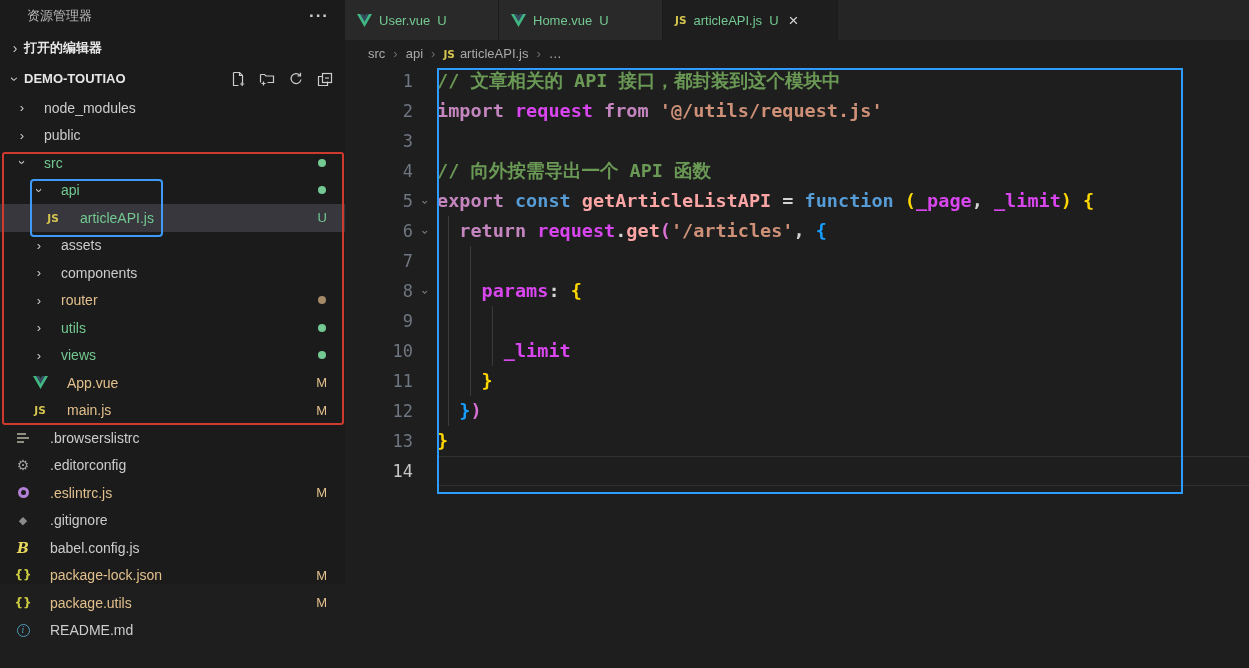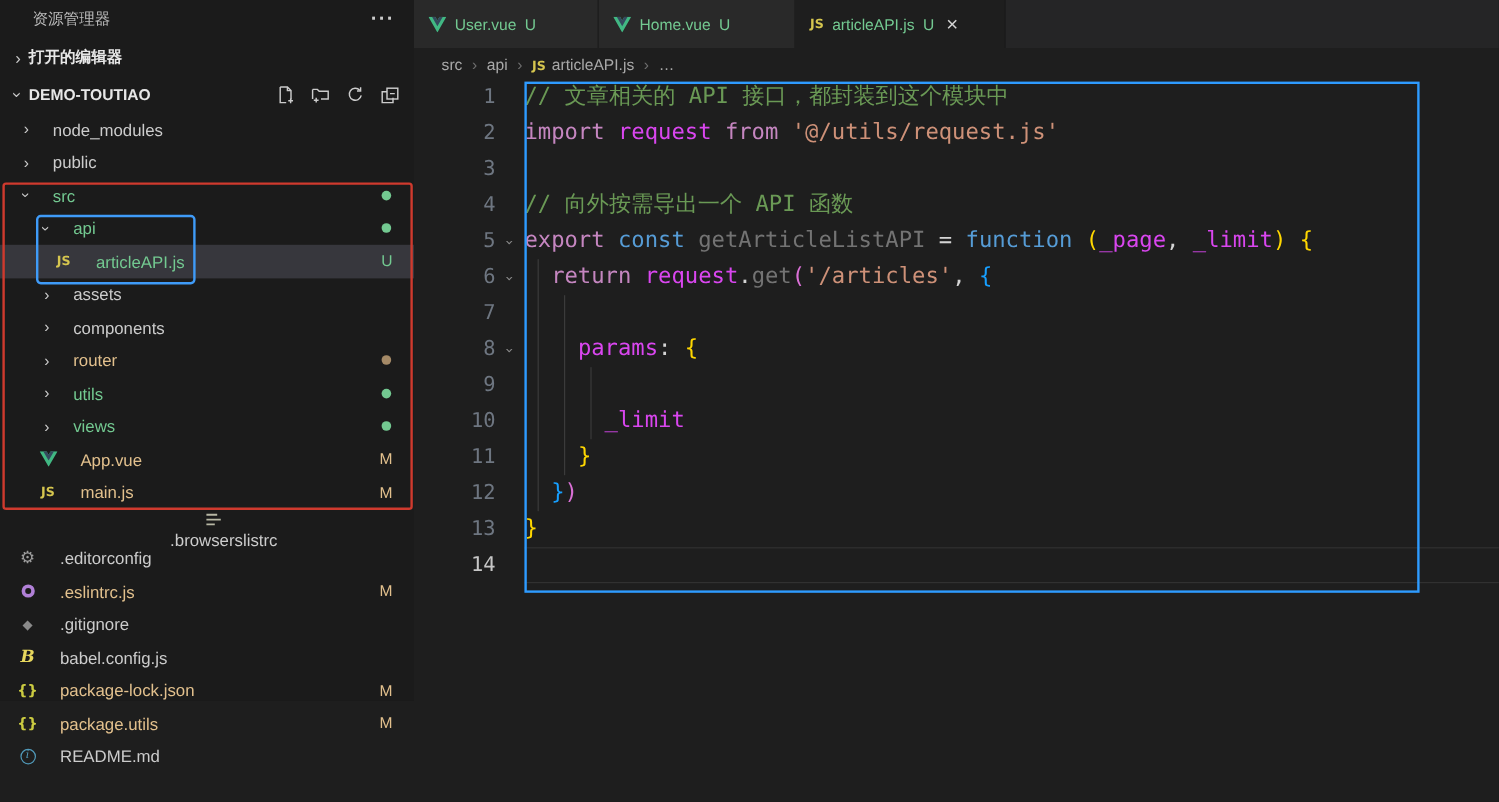--- a/index.html
+++ b/index.html
@@ -64,24 +64,24 @@
   .breadcrumb .bsep { color:#6e6e6e; font-size:13px; }
   .breadcrumb .bitem { display:flex; align-items:center; gap:5px; cursor:pointer; }
 
   .editor { position:relative; height:602px; font-family:"DejaVu Sans Mono",monospace; }
   .cline { height:30px; display:flex; position:relative; z-index:2; }
   .lnum { width:68px; flex:0 0 68px; text-align:right; color:#6e7681; font-size:17px;
           line-height:30px; }
   .lnum.active { color:#c6c6c6; }
   .foldz { width:24px; flex:0 0 24px; text-align:center; line-height:30px; }
   .foldz .fold { color:#8a8a8a; font-size:12px; display:inline-block; transform:rotate(90deg); }
-  .codetxt { white-space:pre; font-size:18.5px; line-height:30px; color:#d4d4d4; }
+  .codetxt { white-space:pre; font-size:18.5px; line-height:30px; color:#d4d4d4;font-weight:bold; }
 
   .tk-c { color:#6a9955; } .tk-k1 { color:#c586c0; } .tk-k2 { color:#569cd6; }
-  .tk-v { color:#d946ef; } .tk-f { color:#737373; } .tk-s { color:#ce9178; }
+  .tk-v { color:#d946ef; } .tk-f { color:#fca5a5; } .tk-s { color:#ce9178; }
   .tk-p { color:#d4d4d4; } .tk-b1 { color:#ffd700; } .tk-b2 { color:#da70d6; }
   .tk-b3 { color:#179fff; }
 
   .iguide { position:absolute; width:1px; background:#3b3b3b; z-index:1; }
   .curline { position:absolute; left:92px; right:0; top:390px; height:30px;
              border-top:1px solid #313131; border-bottom:1px solid #313131; z-index:1; }
   .blue-box-edit { left:92px; top:2px; width:746px; height:426px; border:2px solid #2e9bff; }
 
   svg { display:block; }
 </style>
@@ -200,21 +200,21 @@
         <span class="lbl c-tan">App.vue</span>
         <span class="badge c-tan">M</span>
       </div>
       <div class="trow" style="padding-left: 31px;">
         <span class="ficon">
           <span class="js-glyph">JS</span>
         </span>
         <span class="lbl c-tan">main.js</span>
         <span class="badge c-tan">M</span>
       </div>
-      <div class="trow" style="padding-left: 14px; flex-direction: column;">
+      <div class="trow" style="padding-left: 14px;">
         <span class="ficon">
           <span>
             <svg width="14" height="12" viewBox="0 0 14 12" stroke="#b7b7a4" stroke-width="1.6">
               <path d="M1 2h9M1 6h12M1 10h7"></path>
             </svg>
           </span>
         </span>
         <span class="lbl c-def">.browserslistrc</span>
       </div>
       <div class="trow" style="padding-left: 14px;">

